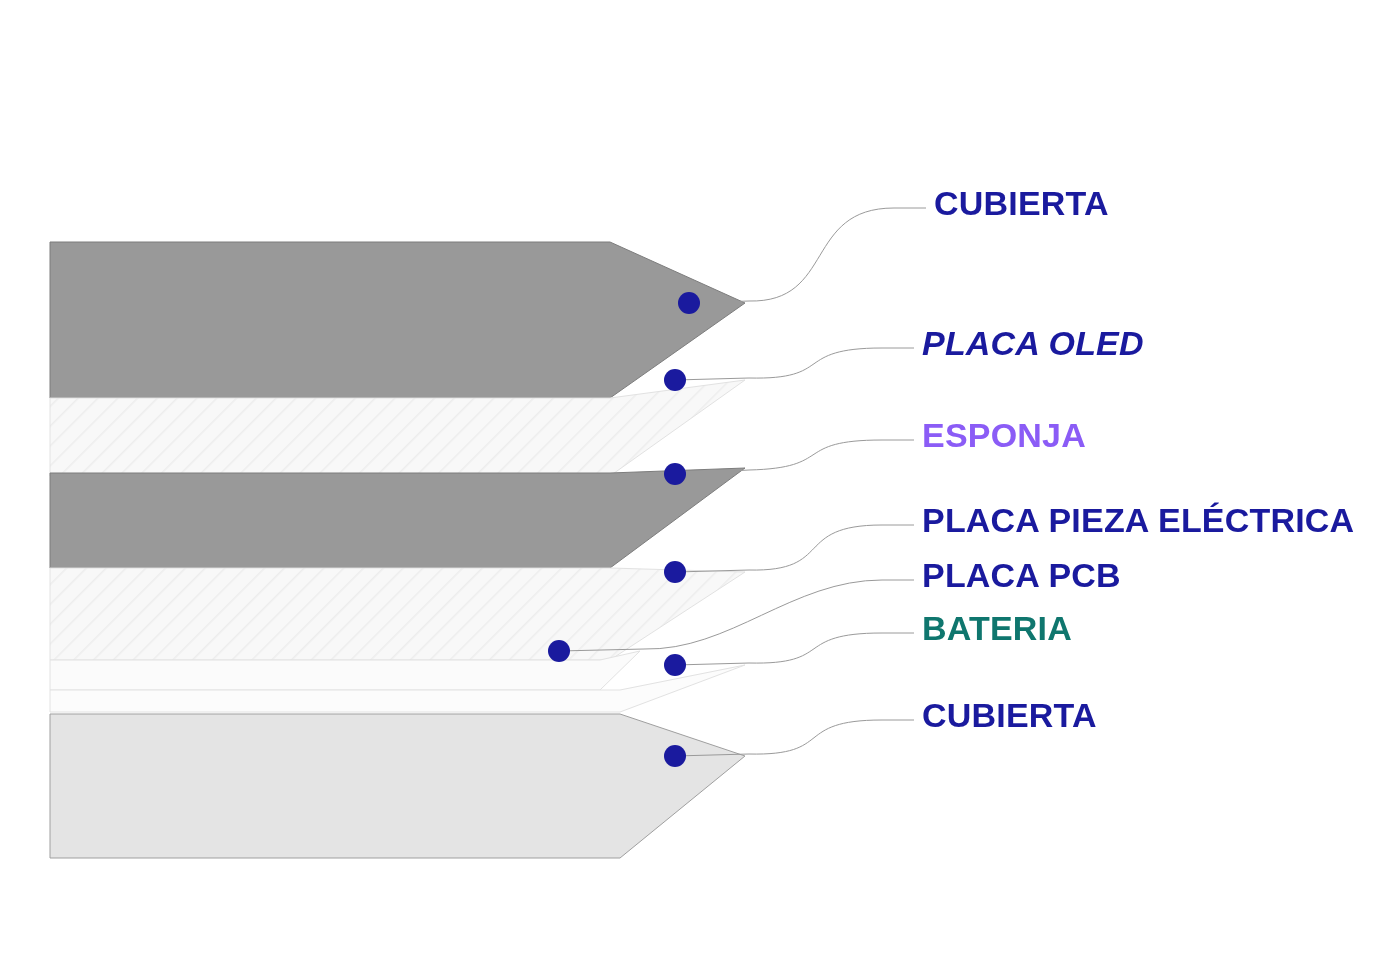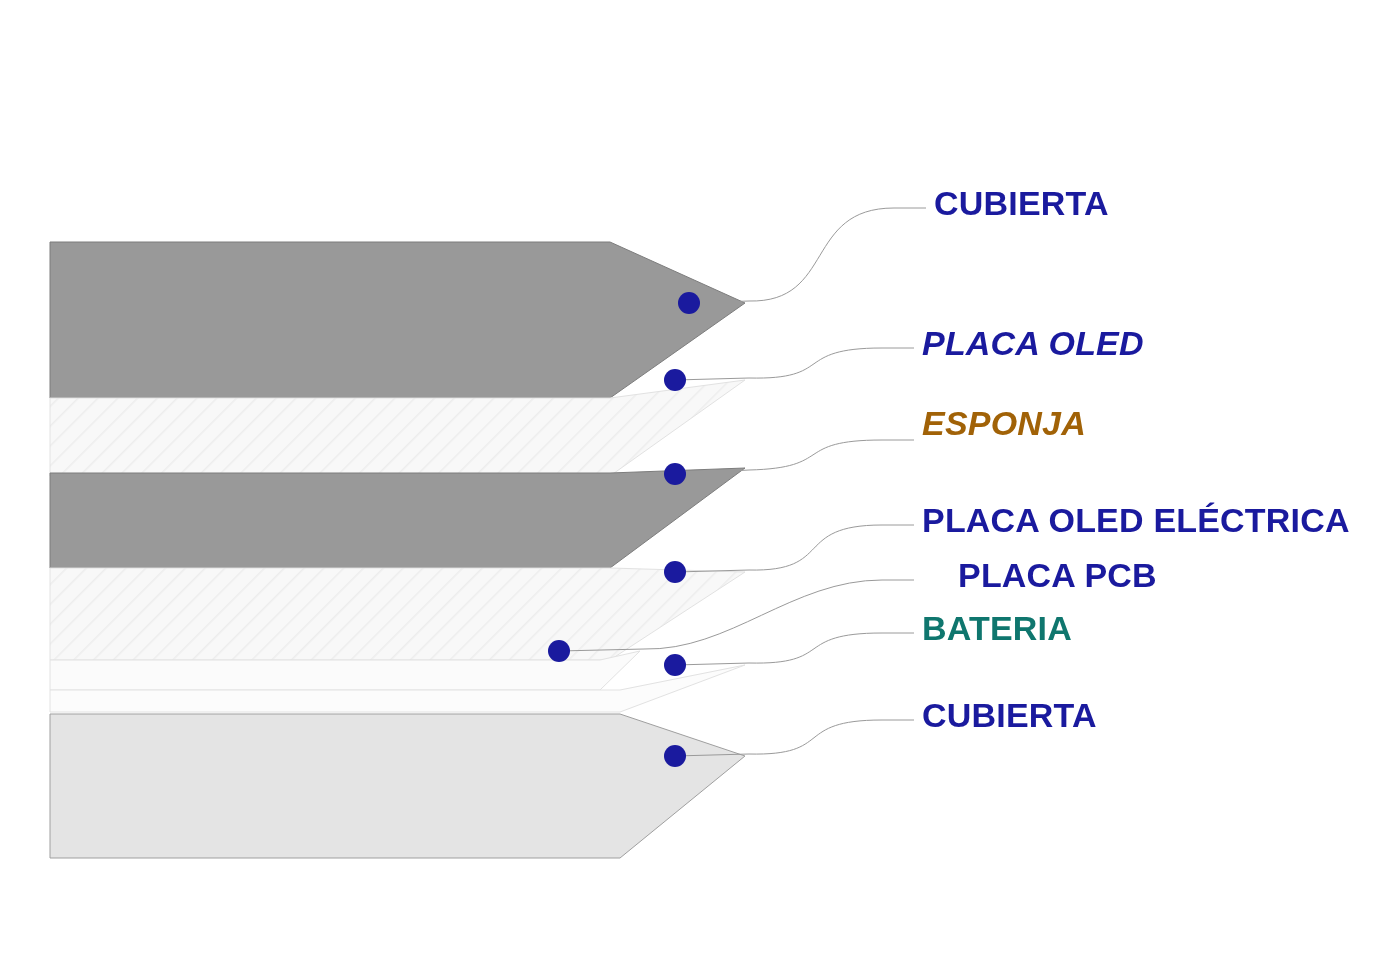--- a/index.html
+++ b/index.html
@@ -58,20 +58,20 @@
         <circle cx="675" cy="572" r="11" fill="#1a1a9e"></circle>
         <circle cx="559" cy="651" r="11" fill="#1a1a9e"></circle>
         <circle cx="675" cy="665" r="11" fill="#1a1a9e"></circle>
         <circle cx="675" cy="756" r="11" fill="#1a1a9e"></circle>
       </g>
   </svg>
 
   <div id="labels">
       <div class="label" style="left: 934px; top: 186px; color: rgb(26, 26, 158);">CUBIERTA</div>
       <div class="label" style="left: 922px; top: 326px; color: rgb(26, 26, 158); font-style: italic;">PLACA OLED</div>
-      <div class="label" style="left: 922px; top: 406px; color: #a16207; font-style: italic;">ESPONJA</div>
-      <div class="label" style="left: 922px; top: 503px; color: rgb(26, 26, 158);">PLACA OLED ELÉCTRICA</div>
-      <div class="label" style="left: 922px; top: 558px; color: rgb(26, 26, 158); margin-left: 36px;">PLACA PCB</div>
+      <div class="label" style="left: 922px; top: 418px; color: #8b5cf6;">ESPONJA</div>
+      <div class="label" style="left: 922px; top: 503px; color: rgb(26, 26, 158);">PLACA PIEZA ELÉCTRICA</div>
+      <div class="label" style="left: 922px; top: 558px; color: rgb(26, 26, 158);">PLACA PCB</div>
       <div class="label" style="left: 922px; top: 611px; color: #0f766e;">BATERIA</div>
       <div class="label" style="left: 922px; top: 698px; color: rgb(26, 26, 158);">CUBIERTA</div>
     </div>
 
 </div>
 
 </body></html>

